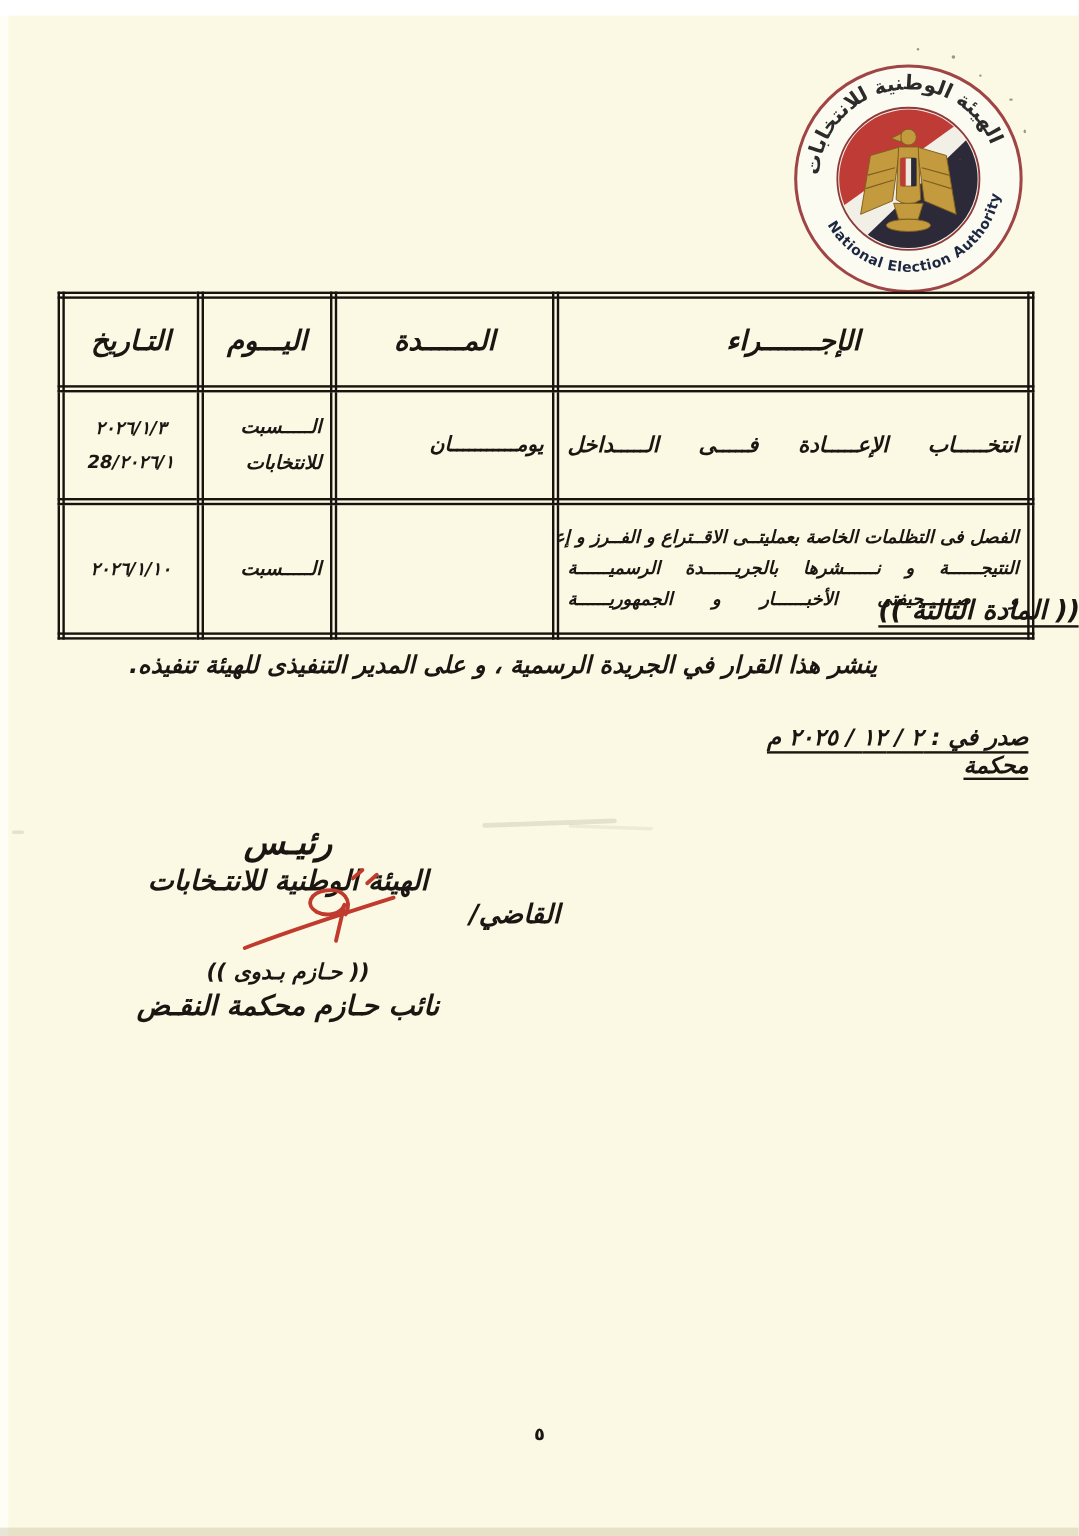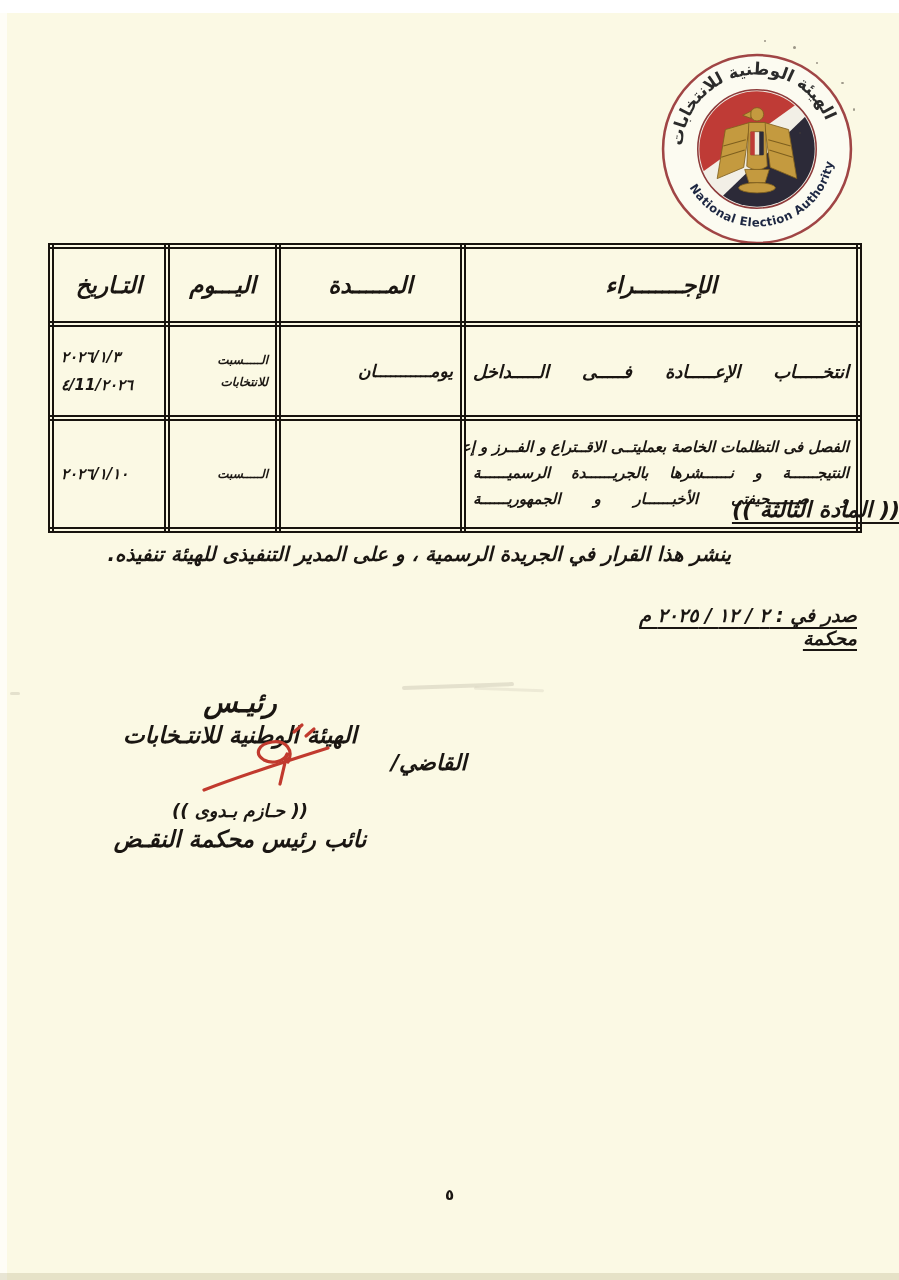--- a/index.html
+++ b/index.html
@@ -23,22 +23,22 @@
     vertical-align:middle;overflow:hidden;
   }
   table.doc-table thead th{height:60px;font-size:23px;text-align:center;letter-spacing:.5px;}
   tr.row-1 td{height:76px;}
   tr.row-2 td{height:94px;}
   .cell-line{white-space:nowrap;text-align:justify;text-align-last:justify;}
   td.cell-procedure-1{font-size:18px;}
   td.cell-procedure-2{font-size:15px;}
   td.cell-procedure-2 .cell-line{line-height:1.72;}
   td.cell-duration{font-size:17px;}
-  td.cell-day{font-size:12px;text-align:right;padding-right:3px;line-height:1.85;border-radius:21px;}
-  td.cell-date{font-size:15px;text-align:left;line-height:1.9;}
+  td.cell-day{font-size:16px;text-align:right;padding-right:3px;line-height:1.85;border-radius:21px;}
+  td.cell-date{font-size:15px;text-align:center;line-height:1.9;}
 
   .article-heading{
     position:absolute;top:497px;left:45px;width:855px;text-align:right;
     font-size:22px;font-weight:bold;font-style:italic;direction:rtl;
   }
   .article-heading span{text-decoration:underline;text-decoration-thickness:2px;text-underline-offset:5px;}
   .article-body{
     position:absolute;top:542px;right:168px;direction:rtl;white-space:nowrap;
     font-size:20px;font-weight:bold;font-style:italic;
   }
@@ -140,21 +140,21 @@
           </td>
           <td class="cell-duration">
             <div class="cell-line">يومـــــــــــان</div>
           </td>
           <td class="cell-day">
             <div>الـــــسبت</div>
             <div>للانتخابات</div>
           </td>
           <td class="cell-date">
             <div>٢٠٢٦/١/٣</div>
-            <div>٢٠٢٦/11/٤</div>
+            <div>٢٠٢٦/١/28</div>
           </td>
         </tr>
         <tr class="row-2">
           <td class="cell-procedure-2">
             <div class="cell-line">الفصل فى التظلمات الخاصة بعمليتــى الاقــتراع و الفــرز و إعــلان</div>
             <div class="cell-line">النتيجــــــة و نــــــشرها بالجريــــــدة الرسميــــــة</div>
             <div class="cell-line">و صــــــحيفتى الأخبــــــار و الجمهوريــــــة</div>
           </td>
           <td class="cell-duration">
             <div class="cell-line"></div>
@@ -175,21 +175,21 @@
   </div>
   <div class="article-body">ينشر هذا القرار في الجريدة الرسمية ، و على المدير التنفيذى للهيئة تنفيذه.</div>
 
   <div class="issued-line">صدر في : ٢ / ١٢ / ٢٠٢٥ م</div>
   <div class="issued-signoff">محكمة</div>
 
   <div class="sig-block">
     <div class="sig-title1">رئيـس</div>
     <div class="sig-title2">الهيئة الوطنية للانتـخابات</div>
     <div class="sig-name">(( حـازم بـدوى ))</div>
-    <div class="sig-role">نائب رئيس محكمة النقـض</div>
+    <div class="sig-role">نائب حـازم محكمة النقـض</div>
   </div>
   <div class="judge-label">القاضي/</div>
 
   <svg class="sig-svg" width="155" height="85" viewBox="0 0 155 85">
     <g fill="none" stroke="#c13a2e" stroke-width="3.2" stroke-linecap="round" stroke-linejoin="round">
       <path d="M14 72 C50 58 100 42 138 30"></path>
       <path d="M98 44 C104 32 96 22 82 24 C68 26 64 36 74 42 C82 46 94 44 97 36 L90 66"></path>
       <path d="M104 14 L112 7"></path>
       <path d="M116 18 L124 11"></path>
     </g>

